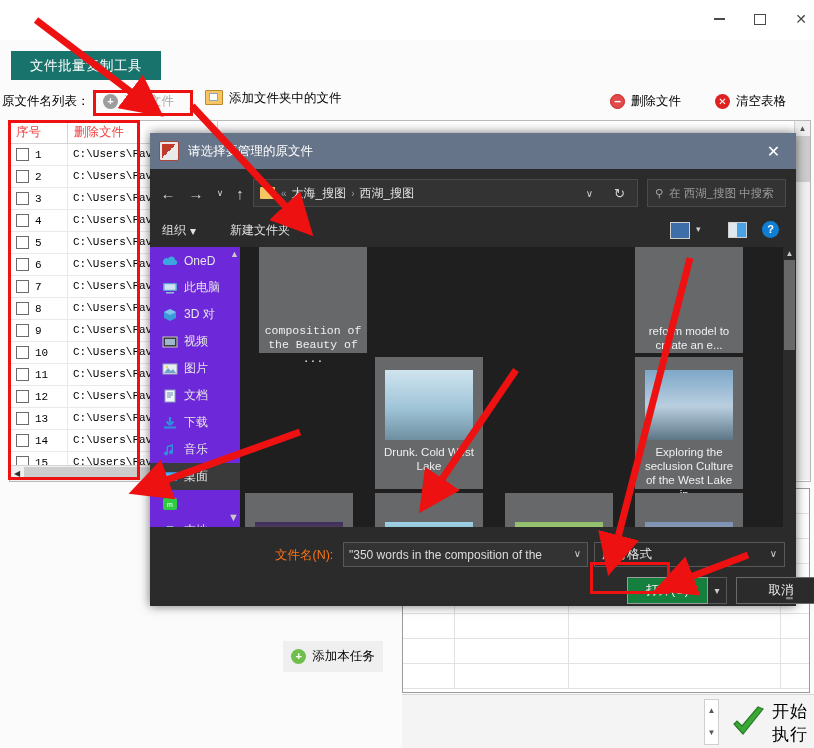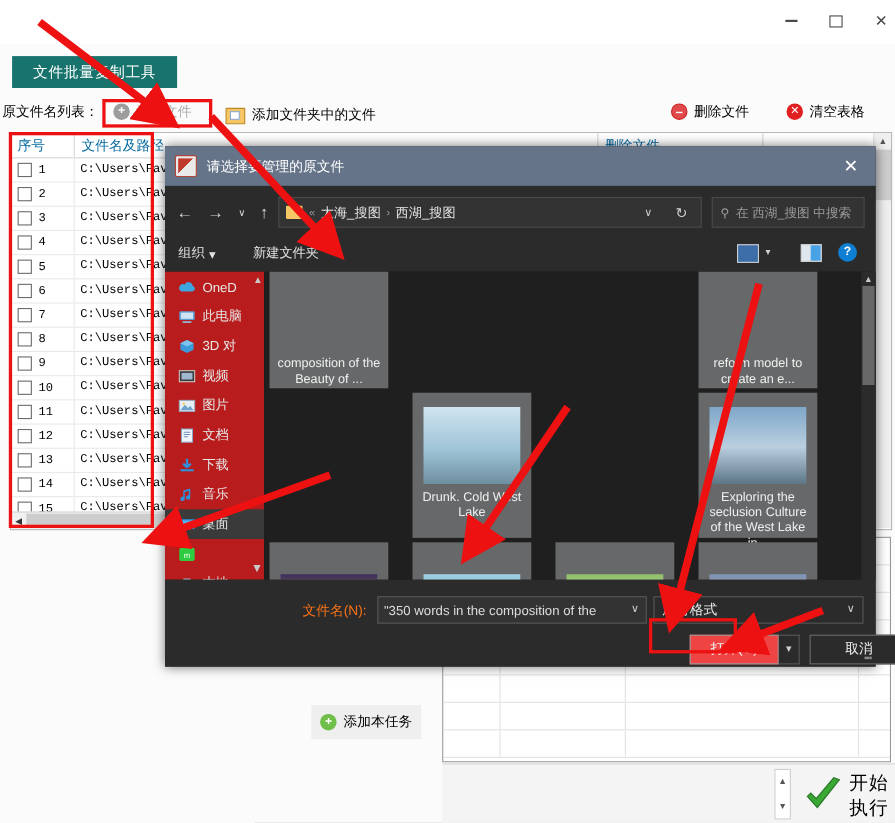--- a/index.html
+++ b/index.html
@@ -24,41 +24,41 @@
   #tabbar{position:absolute;left:0;top:40px;width:814px;height:45px;background:#fbfbfb;}
   .tab{position:absolute;top:11px;height:29px;line-height:29px;text-align:center;color:#fff;
     font-size:13.5px;letter-spacing:.5px;}
   #tab-copy{left:11px;width:150px;background:#17736c;}
   #tab-manage{left:167px;width:155px;background:#1682e6;}
 
   #toolbar-row{position:absolute;left:0;top:88px;width:814px;height:28px;background:#fbfbfb;}
   #lbl-srclist{position:absolute;left:2px;top:5px;font-size:12.5px;color:#000;}
   #btn-addfile{position:absolute;left:97px;top:2px;height:23px;display:flex;align-items:center;
     gap:6px;color:#aaa;font-size:12.5px;padding:0 6px;}
-  #btn-addfolder{position:absolute;left:205px;top:2px;height:23px;display:flex;align-items:flex-end;
+  #btn-addfolder{position:absolute;left:205px;top:2px;height:23px;display:flex;align-items:flex-start;
     gap:6px;color:#000;font-size:12.5px;}
   #btn-delfile{position:absolute;left:610px;top:2px;height:23px;display:flex;align-items:center;
     gap:6px;color:#000;font-size:12.5px;}
   #btn-clear{position:absolute;left:715px;top:2px;height:23px;display:flex;align-items:center;
     gap:6px;color:#000;font-size:12.5px;}
   .circ-plus{width:15px;height:15px;border-radius:50%;background:#9d9d9d;color:#fff;font-size:11px;
     line-height:15px;text-align:center;font-weight:bold;}
   .circ-minus{width:15px;height:15px;border-radius:50%;background:#e04a4a;color:#fff;font-size:12px;
     line-height:13px;text-align:center;font-weight:bold;border:1px solid #c22;box-sizing:border-box;}
   .circ-x{width:15px;height:15px;border-radius:50%;background:#e02020;color:#fff;font-size:10px;
     line-height:15px;text-align:center;font-weight:bold;}
   .folder-ico{width:16px;height:13px;background:#f5c663;border:1px solid #b98a28;border-radius:1px;position:relative;}
   .folder-ico:after{content:"";position:absolute;left:3px;top:2px;width:9px;height:8px;background:#fff;border:1px solid #8aa6c8;box-sizing:border-box;}
 
   
   #file-table{position:absolute;left:9px;top:120px;width:800px;height:360px;background:#fff;
     border:1px solid #b9b9b9;overflow:hidden;}
   #fthead{display:flex;height:22px;background:#fff;border-bottom:1px solid #d4d4d4;}
   #fthead .th{border-right:1px solid #d4d4d4;font-size:12.5px;line-height:22px;padding-left:6px;
-    color:#0369a1;box-sizing:border-box;}
+    color:#ef4444;box-sizing:border-box;}
   .th-idx{width:58px;}
   .th-path{width:476px;}
   .th-size{width:150px;}
   .ftrow{display:flex;height:21px;border-bottom:1px solid #e9e9e9;align-items:center;}
   .ftrow .cidx{width:58px;display:flex;align-items:center;gap:6px;padding-left:6px;box-sizing:border-box;
     border-right:1px solid #e9e9e9;height:21px;}
   .ftrow .cpath{width:476px;font-family:"Liberation Mono","DejaVu Sans Mono",monospace;font-size:11px;
     padding-left:5px;box-sizing:border-box;border-right:1px solid #e9e9e9;height:21px;line-height:21px;
     white-space:nowrap;overflow:hidden;}
   .ftrow .csize{width:150px;height:21px;border-right:1px solid #e9e9e9;}
@@ -126,21 +126,21 @@
   #cmd-new{position:absolute;left:80px;top:5px;color:#e2e2e2;font-size:12px;}
   #cmd-view{position:absolute;left:520px;top:5px;width:18px;height:15px;background:#3d6ea8;border:1px solid #cfcfcf;}
   #cmd-view-chev{position:absolute;left:546px;top:7px;color:#cfcfcf;font-size:9px;}
   #cmd-pane{position:absolute;left:578px;top:5px;width:19px;height:16px;background:#dfe7ef;
     border:1px solid #cfcfcf;box-sizing:border-box;}
   #cmd-pane:after{content:"";position:absolute;right:0;top:0;width:9px;height:14px;background:#49a1e6;}
   #cmd-help{position:absolute;left:612px;top:4px;width:17px;height:17px;border-radius:50%;background:#0f7fd4;
     color:#fff;font-size:11px;text-align:center;line-height:17px;font-weight:bold;}
 
   #dlg-body{position:absolute;left:0;top:114px;width:646px;height:280px;background:#1f1f1f;}
-  #dlg-side{position:absolute;left:0;top:0;width:90px;height:280px;background:#b91c1c;overflow:hidden;}
+  #dlg-side{position:absolute;left:0;top:0;width:90px;height:280px;background:#6d28d9;overflow:hidden;}
   .side-item{height:27px;display:flex;align-items:center;gap:6px;padding-left:12px;color:#e6e6e6;font-size:12px;
     white-space:nowrap;}
   .side-item.sel{background:#3a3a3a;}
   .sico{width:16px;height:14px;flex:0 0 16px;border-radius:2px;}
   #side-up{position:absolute;right:1px;top:2px;color:#c9c9c9;font-size:9px;}
   #side-dn{position:absolute;right:1px;bottom:4px;color:#c9c9c9;font-size:11px;}
 
   #dlg-files{position:absolute;left:91px;top:0;width:540px;height:280px;background:#1f1f1f;overflow:hidden;}
   .tile{position:absolute;width:108px;background:#666869;color:#efefef;text-align:center;
     font-size:11.5px;line-height:14px;box-sizing:border-box;padding:3px 4px;}
@@ -154,21 +154,21 @@
   #fn-label{position:absolute;left:125px;top:20px;color:#f97316;font-size:12.5px;}
   #fn-box{position:absolute;left:193px;top:15px;width:245px;height:25px;background:#333;border:1px solid #585858;
     box-sizing:border-box;display:flex;align-items:center;}
   #fn-value{margin-left:5px;color:#dcdcdc;font-size:12px;white-space:nowrap;overflow:hidden;width:205px;}
   #fn-chev{position:absolute;right:6px;top:5px;color:#cfcfcf;font-size:10px;}
   #filter-box{position:absolute;left:444px;top:15px;width:191px;height:25px;background:#2b2b2b;border:1px solid #585858;
     box-sizing:border-box;display:flex;align-items:center;}
   #filter-value{margin-left:7px;color:#e6e6e6;font-size:12.5px;}
   #filter-chev{position:absolute;right:7px;top:5px;color:#cfcfcf;font-size:10px;}
   #btn-open{position:absolute;left:477px;top:50px;width:81px;height:27px;border:1px solid #9a9a9a;
-    background:#ef4444;color:#f0f0f0;font-size:12.5px;display:flex;align-items:center;justify-content:center;box-sizing:border-box;}
+    background:#15803d;color:#f0f0f0;font-size:12.5px;display:flex;align-items:center;justify-content:center;box-sizing:border-box;}
   #btn-open-chev{position:absolute;left:558px;top:50px;width:19px;height:27px;border:1px solid #585858;border-left:none;
     background:#2b2b2b;color:#cfcfcf;font-size:10px;display:flex;align-items:center;justify-content:center;box-sizing:border-box;}
   #btn-cancel{position:absolute;left:586px;top:50px;width:90px;height:27px;border:1px solid #6a6a6a;
     background:#2b2b2b;color:#f0f0f0;font-size:12.5px;display:flex;align-items:center;justify-content:center;box-sizing:border-box;}
   #grip{position:absolute;right:4px;bottom:3px;color:#8a8a8a;font-size:9px;letter-spacing:-1px;}
 
   
   .annot{position:absolute;pointer-events:none;}
   .redbox{position:absolute;border:3px solid #ee1111;box-sizing:border-box;}
   svg.arrows{position:absolute;left:0;top:0;width:814px;height:748px;overflow:visible;}
@@ -208,21 +208,20 @@
     </div>
     <div id="btn-clear">
       <span class="circ-x">✕</span>
       <span>清空表格</span>
     </div>
   </div>
 
   <div id="file-table">
     <div id="fthead">
       <div class="th th-idx">序号</div>
-      <div class="th th-path">文件名及路径</div>
       <div class="th th-size">删除文件</div>
     </div>
     <div id="ftbody">
         <div class="ftrow">
           <span class="cidx">
             <span class="cb"></span>
             <span class="rn">1</span>
           </span>
           <span class="cpath">C:\Users\Fav</span>
           <span class="csize"></span>
@@ -555,21 +554,21 @@
                 <circle cx="12.5" cy="8.5" r="0.9" fill="#4a8fbf"></circle>
               </svg></span>
             <span>本地</span>
           </div>
         </div>
       <div id="side-up">▲</div>
       <div id="side-dn">▼</div>
     </div>
 
     <div id="dlg-files">
-        <div class="tile" style="left: 4px; top: -26px; height: 132px;">
+        <div class="tile" style="left: 18px; top: -26px; height: 132px; font-family: Liberation Mono, monospace;">
           <span class="cap" style="margin-top: 0px; display: block; padding-top: 100px;">composition of the Beauty of ...</span>
         </div>
         <div class="tile" style="left: 394px; top: -26px; height: 132px;">
           <span class="cap" style="margin-top: 0px; display: block; padding-top: 100px;">reform model to create an e...</span>
         </div>
         <div class="tile" style="left: 134px; top: 110px; height: 132px;">
           <span class="thumb" style="width: 88px; height: 70px; margin-top: 10px; background: linear-gradient(rgb(207, 228, 238), rgb(159, 196, 216) 55%, rgb(110, 143, 160));"></span>
           <span class="cap">Drunk. Cold West Lake</span>
         </div>
         <div class="tile" style="left: 394px; top: 110px; height: 132px;">

